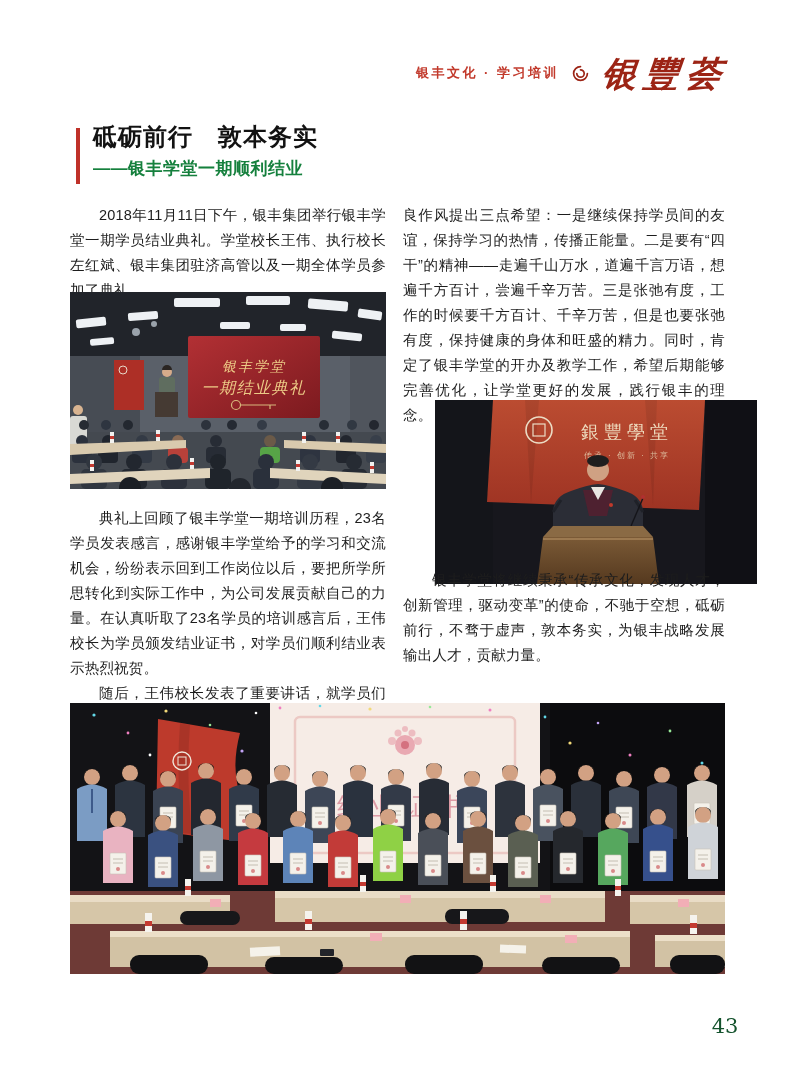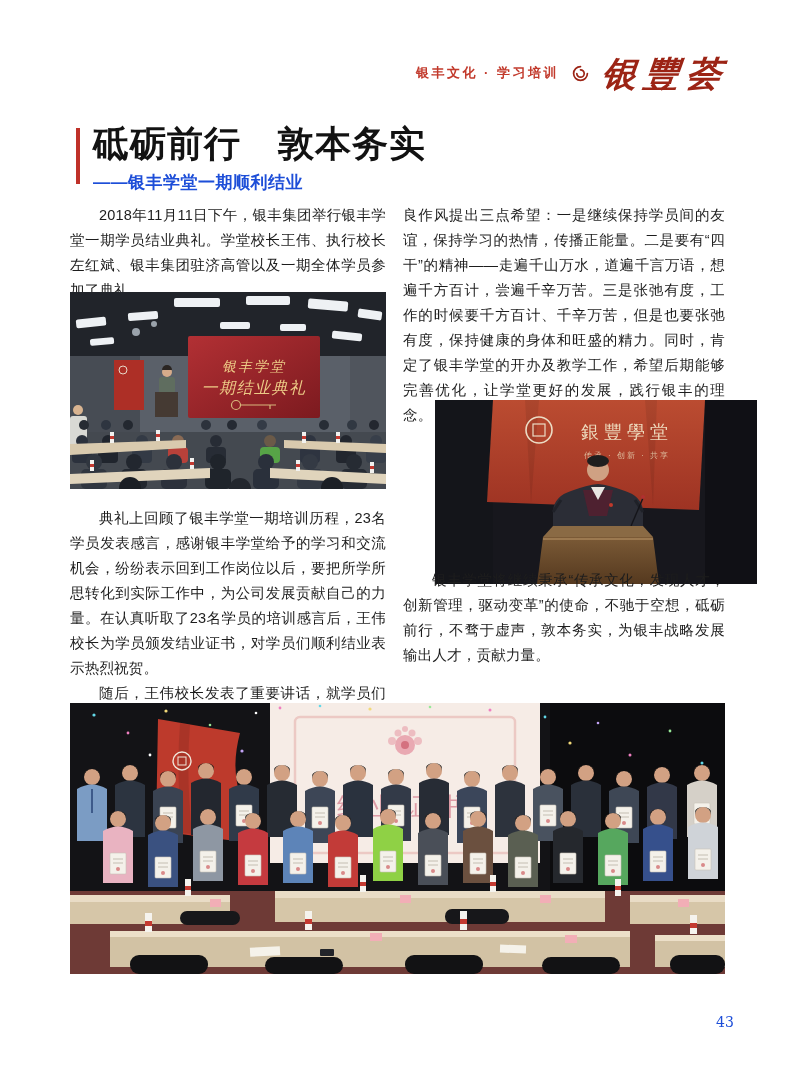--- a/index.html
+++ b/index.html
@@ -13,38 +13,38 @@
   .mast { position:absolute; top:56px; right:66px; display:flex; align-items:center; gap:12px; }
   .section-label { color:#c23a2c; font-size:13px; font-weight:bold; letter-spacing:2.5px; padding-bottom:2px; }
   .swirl { width:19px; height:19px; }
   .logo-script {
     font-family:"DejaVu Serif","Liberation Serif",serif; font-style:italic; font-weight:bold;
     font-size:35px; color:#9c2415; letter-spacing:7px; line-height:1; transform:skewX(-6deg);
   }
   
   .title-wrap { position:absolute; left:76px; top:124px; }
   .title-bar { position:absolute; left:0; top:4px; width:4px; height:56px; background:#bf3129; }
-  .article-title { margin-left:17px; font-size:36px; font-weight:bold; color:#121212; letter-spacing:1px; line-height:1.1; }
-  .article-subtitle { margin-left:17px; margin-top:7px; font-size:17px; font-weight:bold; color:#1d4ed8; letter-spacing:0.5px; }
+  .article-title { margin-left:17px; font-size:24px; font-weight:bold; color:#121212; letter-spacing:1px; line-height:1.1; }
+  .article-subtitle { margin-left:17px; margin-top:7px; font-size:17px; font-weight:bold; color:#15803d; letter-spacing:0.5px; }
   
   .btxt {
     position:absolute; font-size:14.5px; line-height:25px; text-align:justify;
     color:#1d1d1d; letter-spacing:0.2px;
   }
   .btxt p.ind { text-indent:2em; }
   .col-l { left:70px; width:316px; }
   .col-r { left:403px; width:322px; }
   .photo { position:absolute; overflow:hidden;text-align:right; }
   .photo svg { display:block; width:100%; height:100%; }
   #photo1 { left:70px; top:292px; width:316px; height:197px; }
   #photo2 { left:402px; top:400px; width:388px; height:184px; }
   #photo3 { left:70px; top:703px; width:655px; height:271px; }
   .pagenum {
     position:absolute; top:1014px; left:705px; width:40px; text-align:center;
-    font-family:"DejaVu Serif","Liberation Serif",serif; font-size:14px; color:#1d4ed8;
+    font-family:"DejaVu Serif","Liberation Serif",serif; font-size:21px; color:#14532d;
   }
   .cal { font-family:"DejaVu Serif","Liberation Serif",serif; font-style:italic; }
 </style>
 </head>
 <body>
 
 <div class="page">
 
   <div class="mast">
     <span class="section-label">银丰文化 · 学习培训</span>

